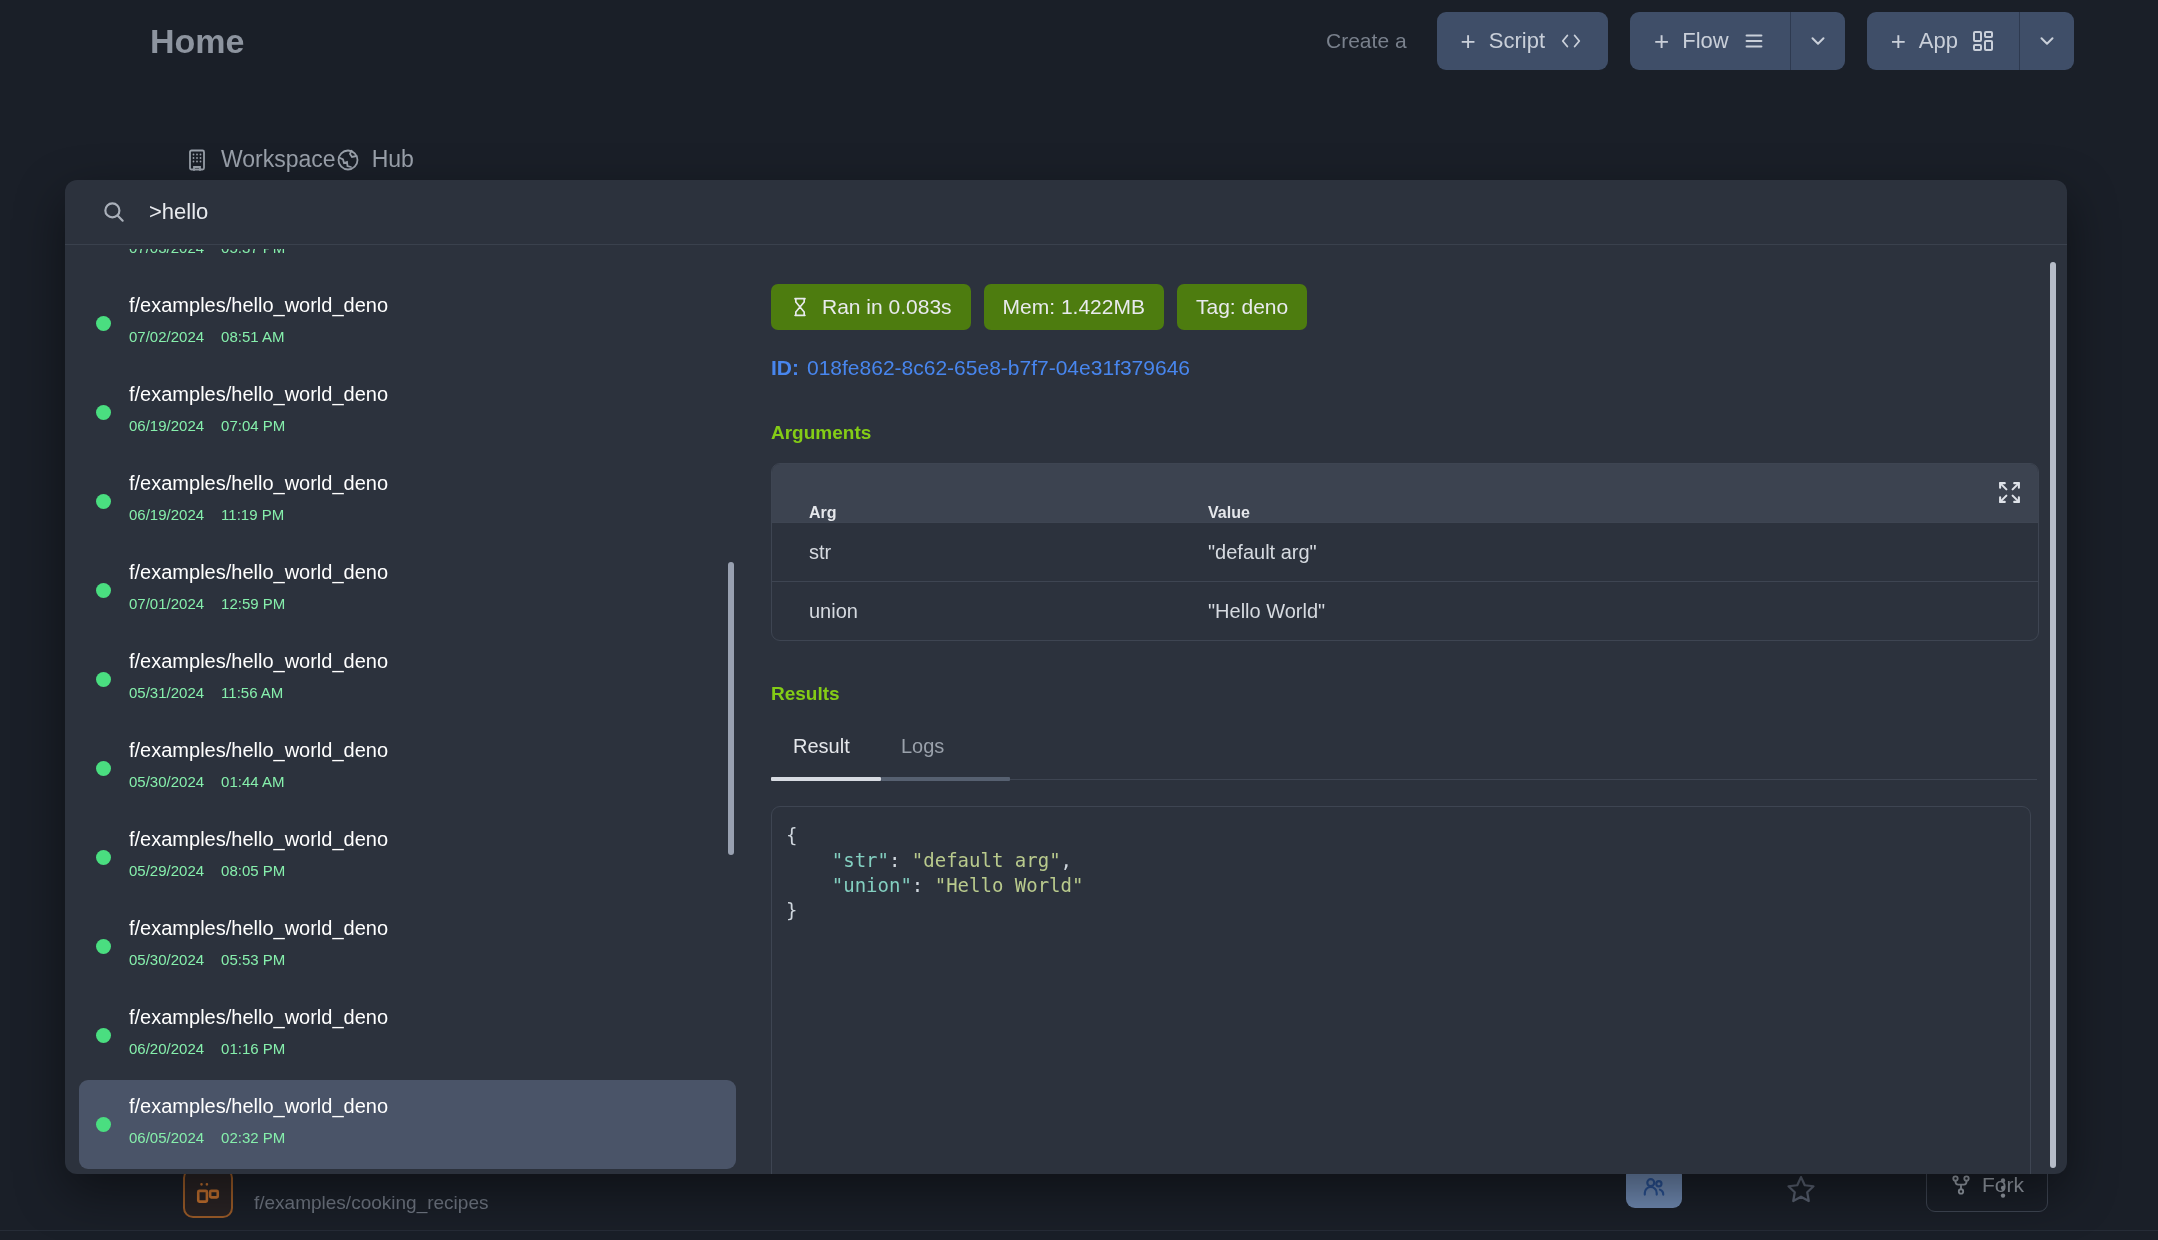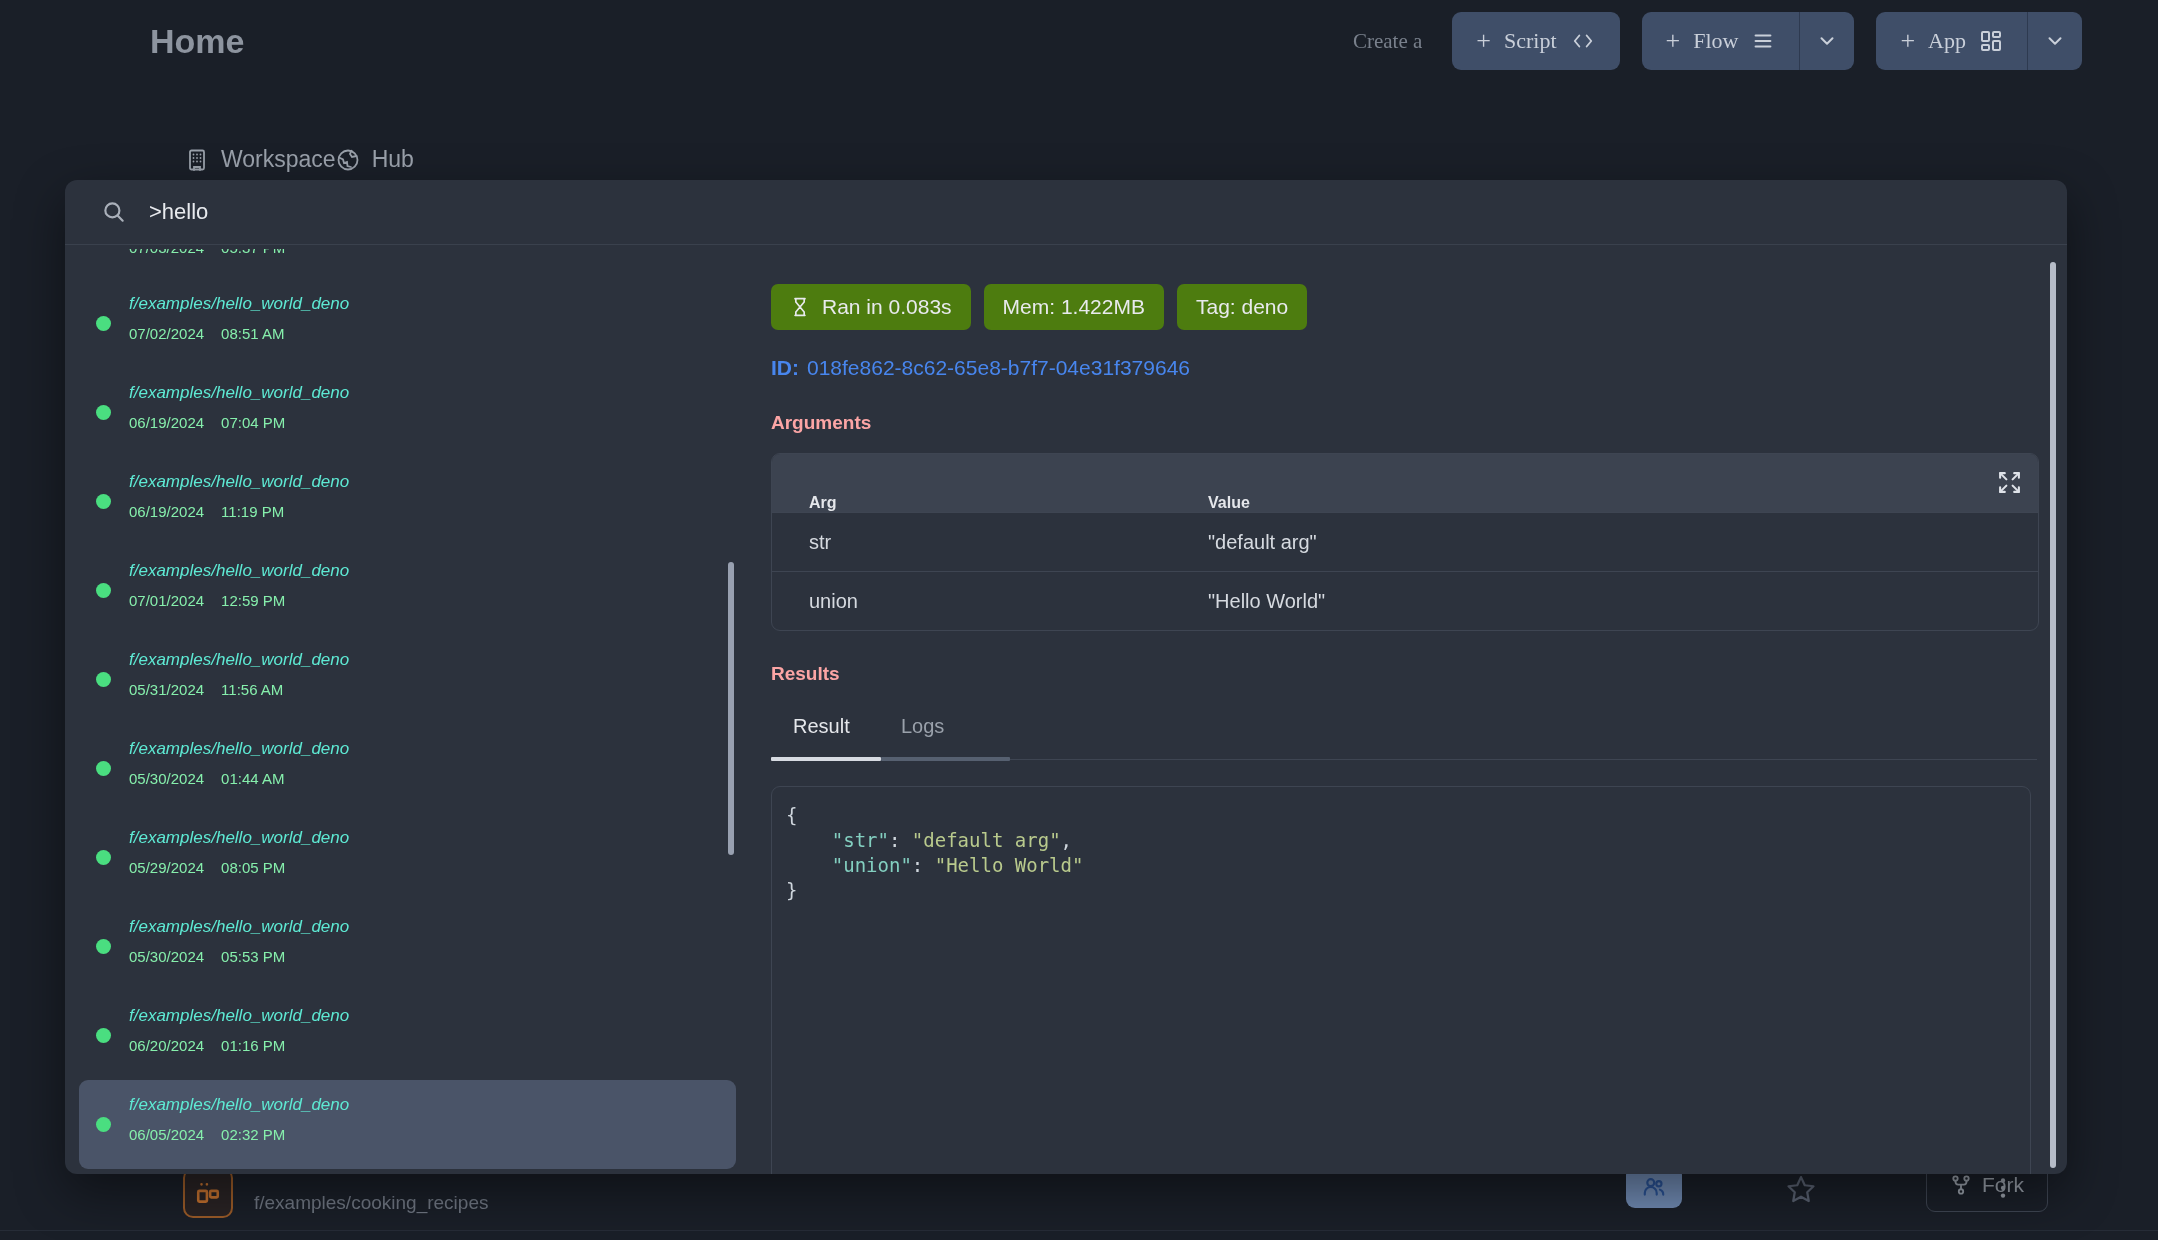--- a/index.html
+++ b/index.html
@@ -2,21 +2,21 @@
 <html><head>
 <meta charset="utf-8">
 <style>
   html,body{margin:0;padding:0;background:#10131a;}
   .screen{position:relative;width:2158px;height:1240px;background:#1a1f28;
     font-family:"Liberation Sans",sans-serif;overflow:hidden;color:#dadee4;}
   svg{display:block;}
 
   
   .page-title{position:absolute;left:150px;top:22px;font-size:34px;font-weight:700;color:#8d949f;}
-  .header-right{position:absolute;right:76px;top:11px;height:60px;display:flex;align-items:center;gap:22px;font-family:Liberation Serif, serif;}
+  .header-right{position:absolute;right:84px;top:11px;height:60px;display:flex;align-items:center;gap:22px;}
   .create-prefix{font-size:21px;color:#79808c;margin-right:8px;}
   .btn-group{display:flex;align-items:stretch;height:58px;border-radius:9px;overflow:hidden;background:#3f4e68;}
   .btn-main{display:flex;align-items:center;gap:13px;padding:0 24px;color:#c9cfd9;font-size:22px;cursor:pointer;}
   .btn-plus{font-size:26px;font-weight:300;color:#c9cfd9;line-height:1;}
   .btn-split{width:1px;background:#2e3a50;}
   .btn-caret{display:flex;align-items:center;padding:0 16px;cursor:pointer;color:#c9cfd9;}
 
   
   .nav-tabs{position:absolute;left:185px;top:146px;display:flex;color:#9aa1ab;font-size:23px;}
   .nav-tab{display:flex;align-items:center;gap:12px;cursor:pointer;}
@@ -40,36 +40,36 @@
   .search-row{position:relative;height:64px;border-bottom:1px solid #3a414d;display:flex;align-items:center;padding-left:36px;gap:22px;}
   .search-row .q{color:#aab0ba;}
   .search-text{font-size:22px;color:#e8eaee;}
   .modal-body{position:relative;display:flex;height:929px;}
 
   
   .runs-list{position:relative;width:677px;overflow:hidden;padding-top:4px;box-sizing:border-box;}
   .run-item{position:relative;height:89px;margin:0 6px 0 14px;border-radius:9px;padding:15px 0 0 50px;box-sizing:border-box;cursor:pointer;}
   .run-item.selected{background:#4a5468;}
   .run-item .dot{position:absolute;left:17px;top:37px;width:15px;height:15px;border-radius:50%;background:#4ade80;}
-  .run-path{font-size:17px;color:#5eead4;font-style:italic;}
+  .run-path{font-size:20px;color:#ffffff;}
   .run-date{margin-top:11px;font-size:15px;color:#86efac;}
   .run-date .time{margin-left:17px;}
   .run-item.clipped{height:30px;padding-top:0;overflow:hidden;}
   .run-item.clipped .run-date{margin-top:-10px;}
   .list-scrollbar{position:absolute;left:663px;top:317px;width:6px;height:293px;border-radius:3px;background:#98a0b0;}
 
   
   .details{position:relative;flex:1;padding:39px 0 0 29px;box-sizing:border-box;}
   .badges{display:flex;gap:13px;}
   .badge{display:flex;align-items:center;gap:12px;background:#4d7c0f;border-radius:7px;
     padding:0 19px;height:46px;font-size:21px;color:#e8eaed;}
   .id-line{margin-top:26px;font-size:21px;color:#4886ee;}
   .id-line .id-label{font-weight:700;margin-right:8px;}
   .id-line .id-value{cursor:pointer;}
-  .section-label{margin-top:32px;font-size:19px;font-weight:600;color:#fca5a5;}
+  .section-label{margin-top:42px;font-size:19px;font-weight:600;color:#84cc16;}
   .args-table{margin-top:19px;width:1266px;border:1px solid #3e4552;border-radius:9px;overflow:hidden;}
   .args-header{position:relative;display:flex;align-items:flex-end;height:58px;background:#3c4350;
     font-size:16px;font-weight:600;color:#e5e7eb;}
   .col-arg{width:436px;padding-left:37px;box-sizing:border-box;}
   .col-value{flex:1;}
   .expand-icon{position:absolute;right:16px;top:16px;color:#dfe3e9;cursor:pointer;}
   .args-row{display:flex;align-items:center;height:58px;border-top:1px solid #3e4552;font-size:20px;color:#d6dae0;}
 
   .results-tabs{position:relative;margin-top:30px;width:1266px;height:47px;}
   .tab{position:absolute;top:0;font-size:20px;cursor:pointer;}

